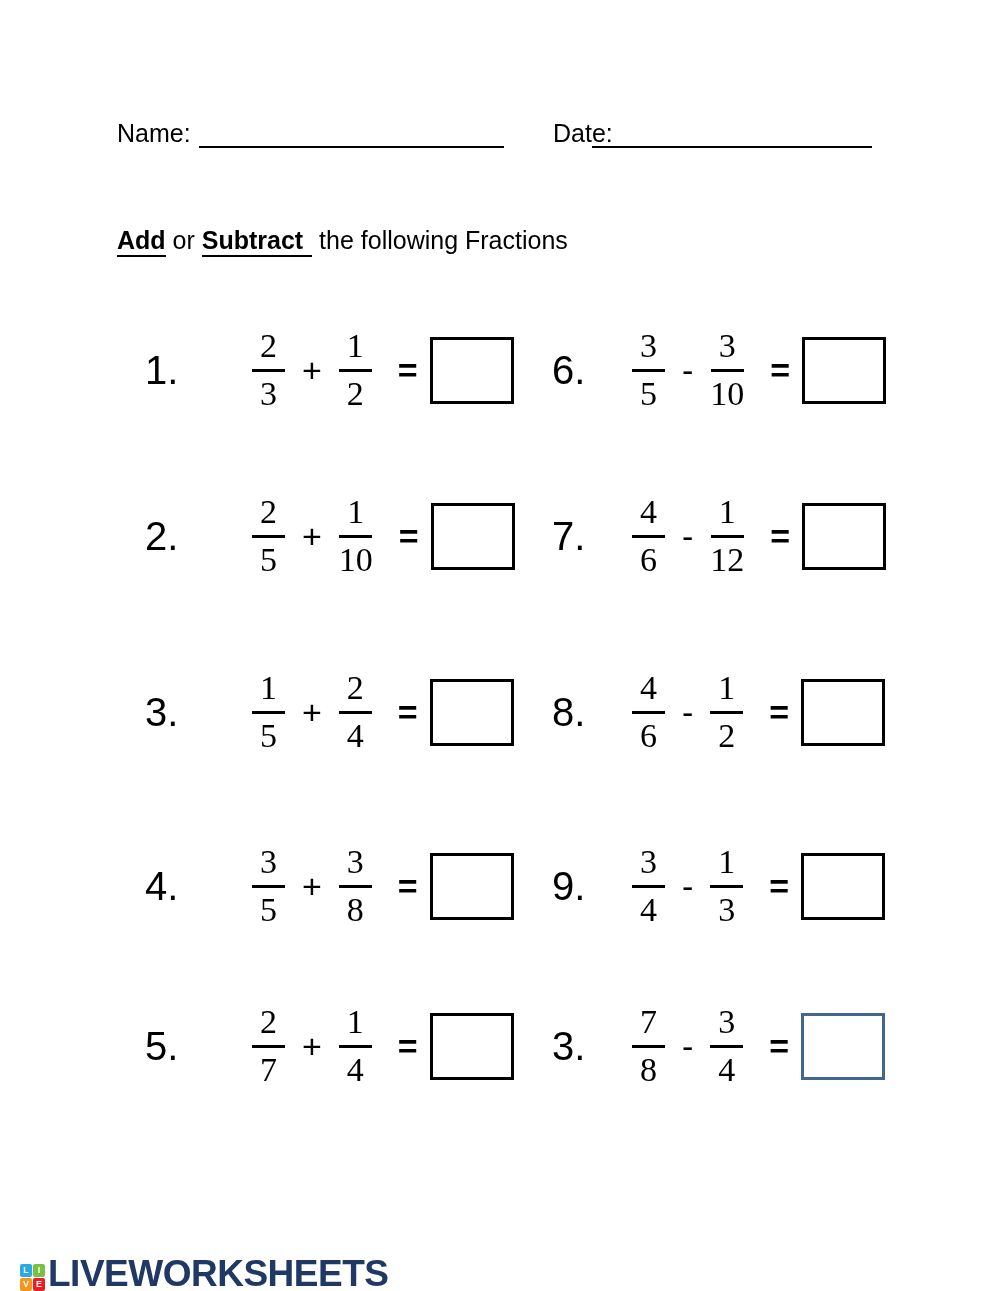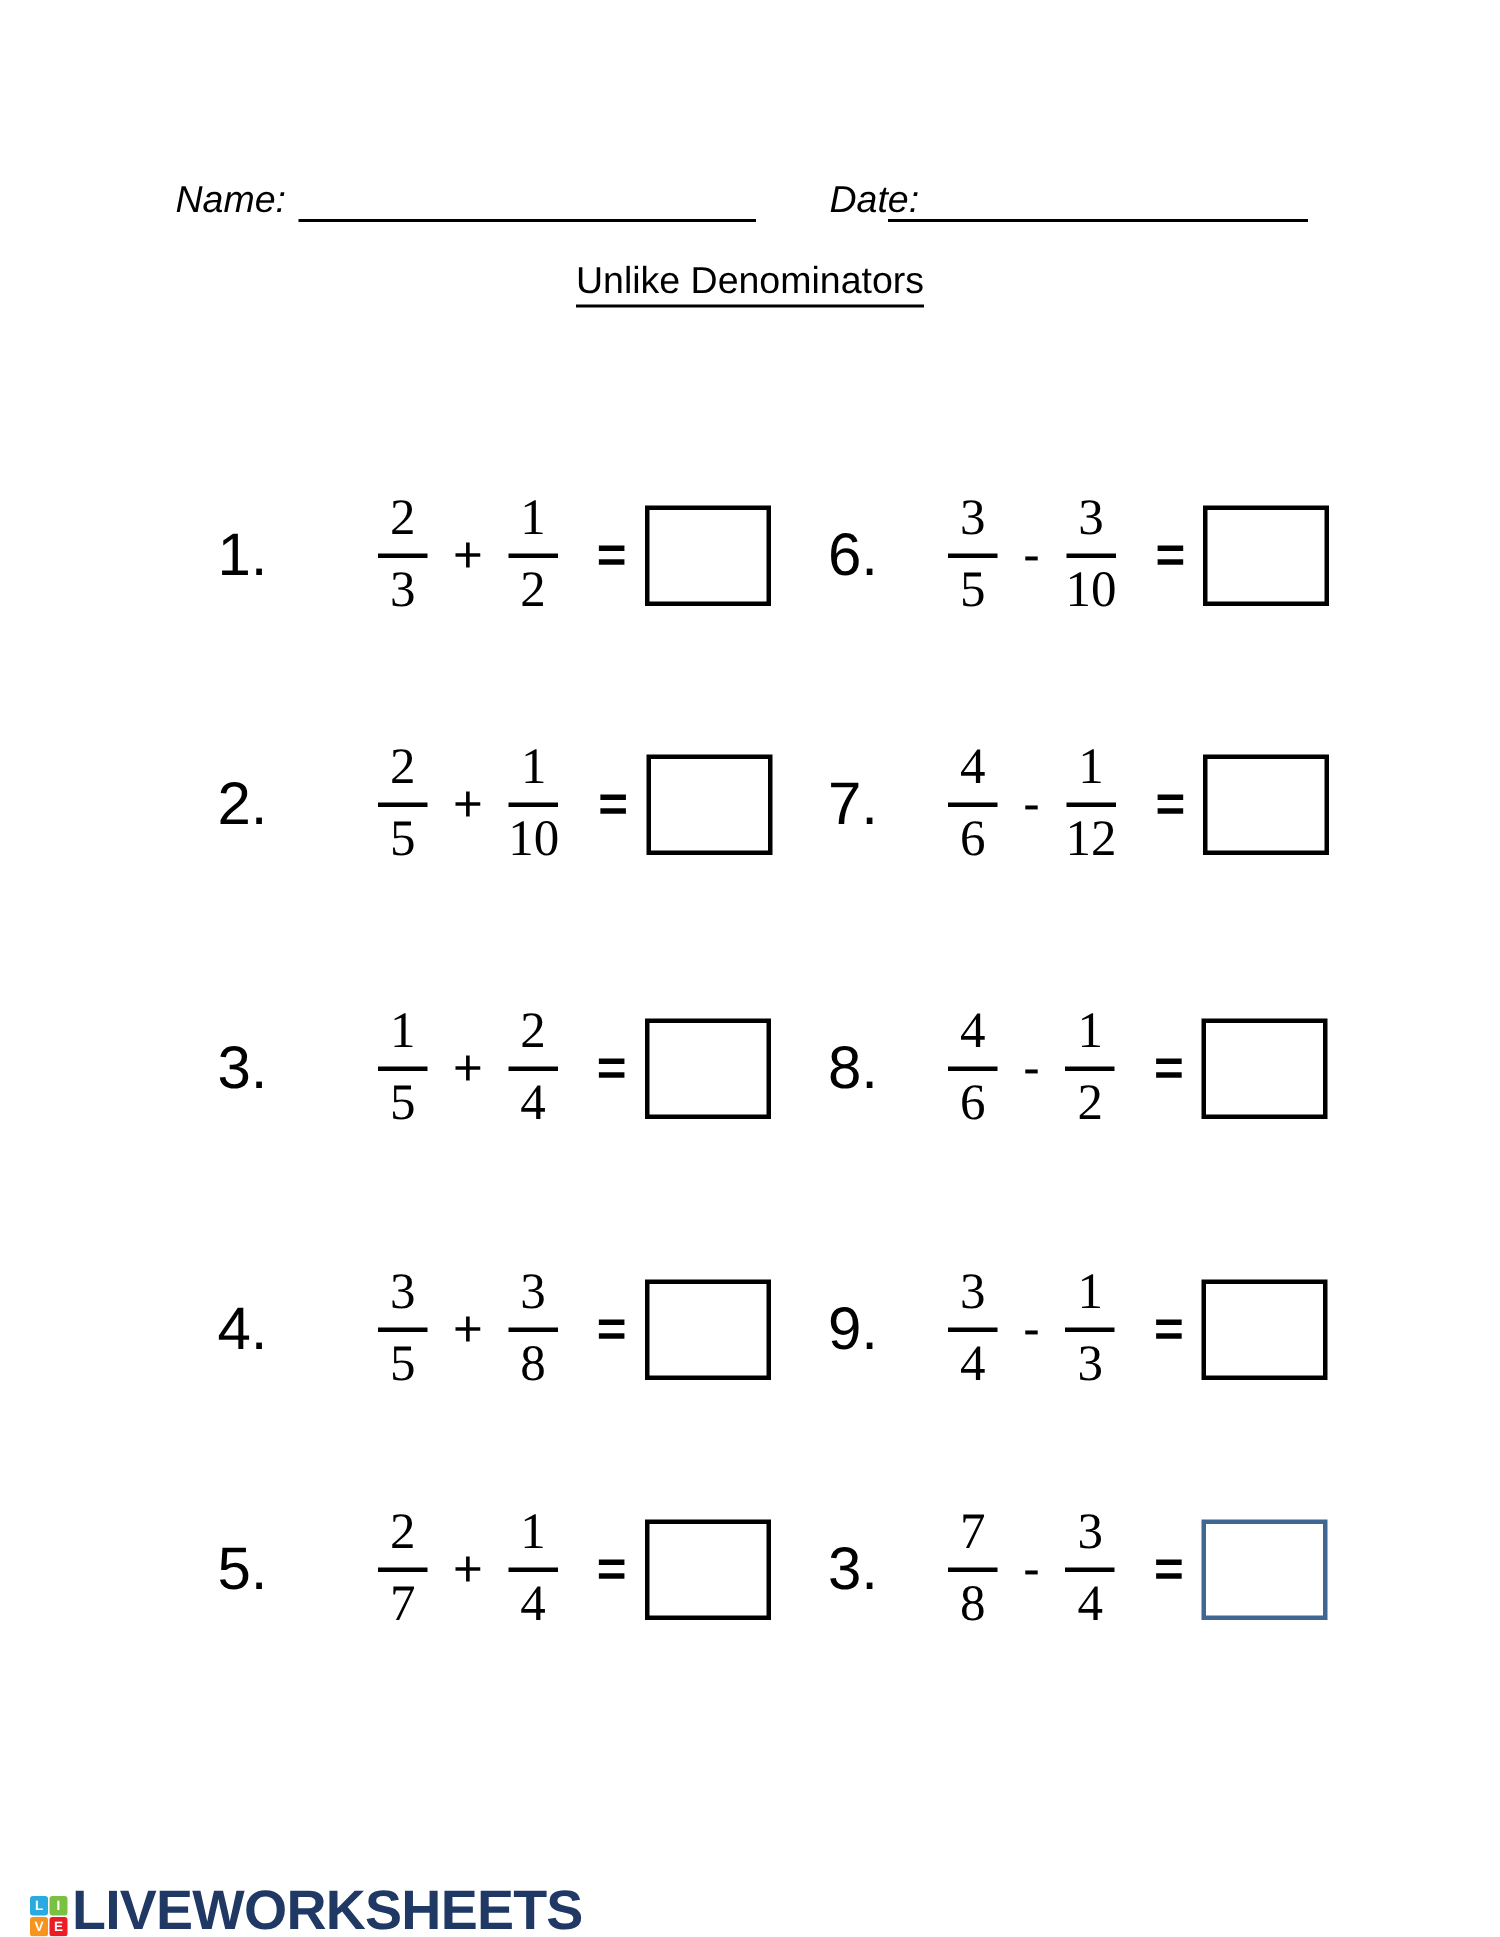--- a/index.html
+++ b/index.html
@@ -7,21 +7,21 @@
     position: relative;
     width: 1000px;
     height: 1291px;
     background: #ffffff;
     color: #000;
     font-family: "Liberation Sans", sans-serif;
     overflow: hidden;
   }
 
   
-  .name-label, .date-label { position: absolute; top: 119px; font-size: 25px; font-style: italic; }
+  .name-label, .date-label { position: absolute; top: 119px; font-size: 25px; }
   .name-label { left: 117px; }
   .date-label { left: 553px; }
   .blank-line { position: absolute; top: 119px; height: 27px; border-bottom: 2px solid #000; }
   .name-line { left: 199px; width: 305px; }
   .date-line { left: 592px; width: 280px; }
 
   .title-wrap { position: absolute; top: 173px; left: 0; width: 1000px; text-align: center; }
   .title { font-size: 25px; border-bottom: 2px solid #000; padding-bottom: 2px; }
 
   .instructions { position: absolute; top: 226px; left: 117px; font-size: 25px; }
@@ -74,24 +74,22 @@
 </head>
 <body>
 
 <div class="page">
 
   <span class="name-label">Name:</span>
   <span class="blank-line name-line"></span>
   <span class="date-label">Date:</span>
   <span class="blank-line date-line"></span>
 
-  <div class="title-wrap">
-    <span class="title">Unlike Denominators</span>
-  </div>
-
+
+  <div class="instructions"><span class="u-bold">Add</span><span> or </span><span class="u-bold pad-r">Subtract</span><span> the following Fractions</span></div>
 
   <div class="problem left" style="top:315px">
     <span class="pnum">1.</span>
     <span class="frac">
       <span class="fnum">2</span>
       <span class="fden">3</span>
     </span>
     <span class="op">+</span>
     <span class="frac">
       <span class="fnum">1</span>

